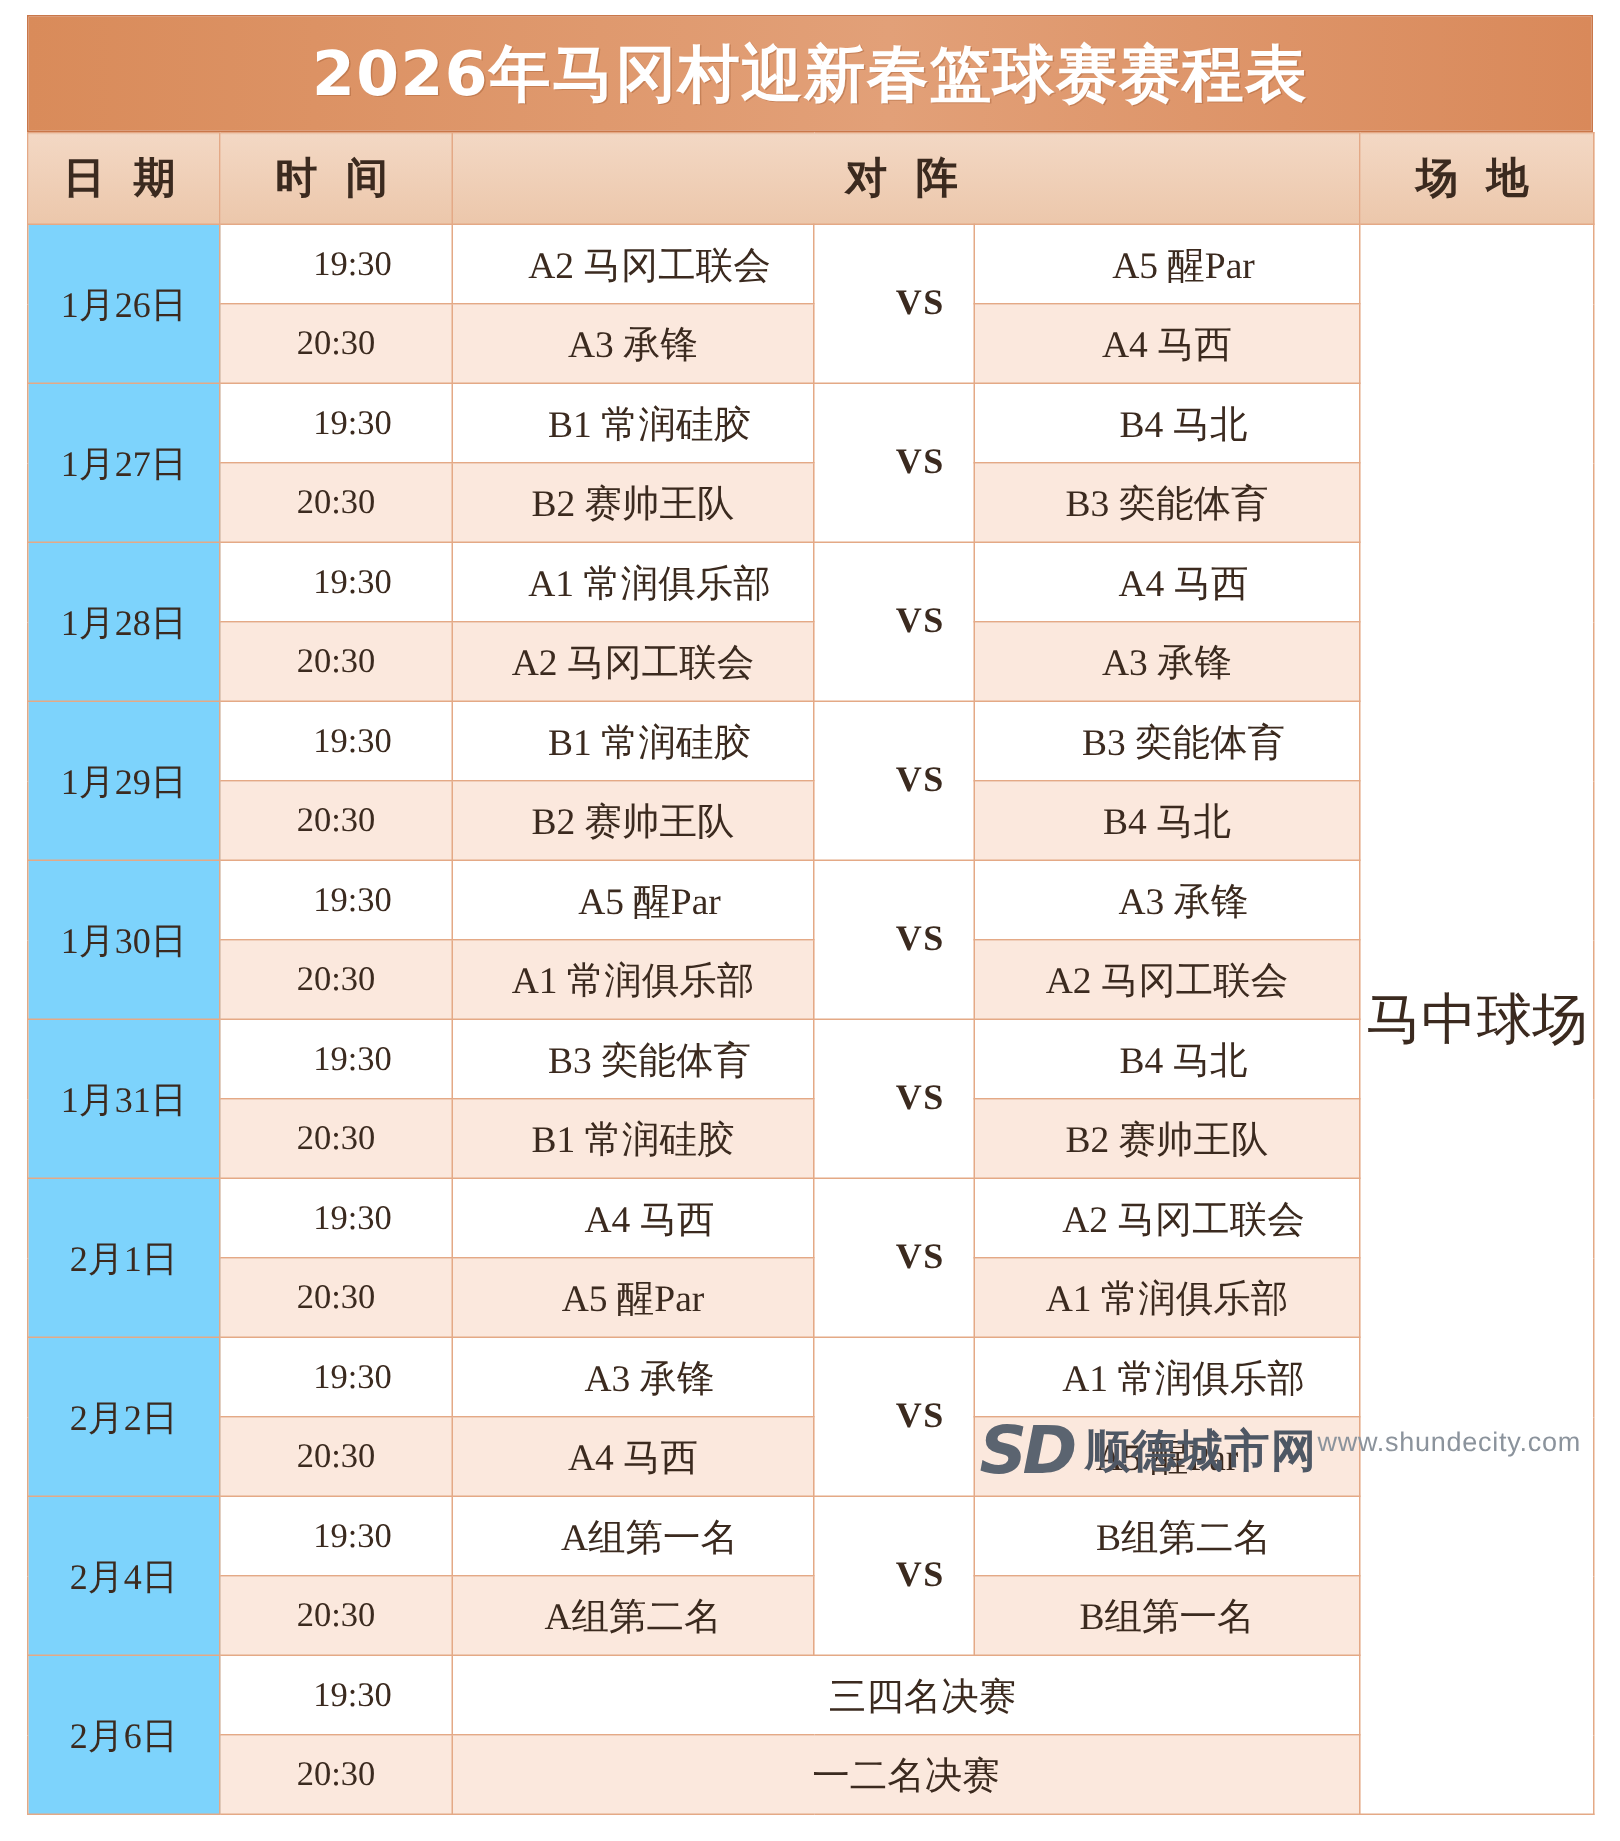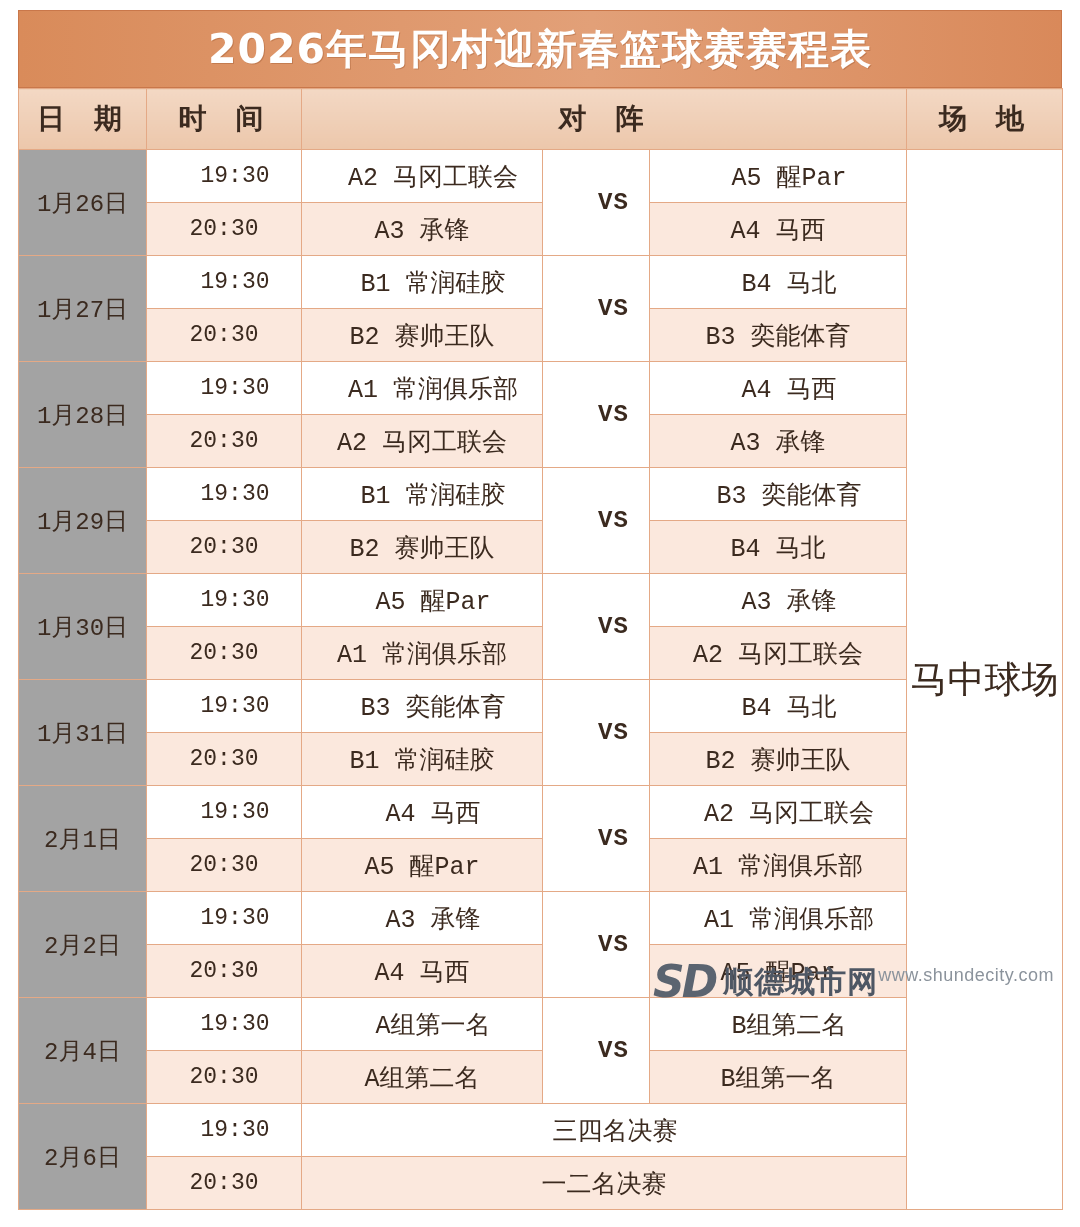--- a/index.html
+++ b/index.html
@@ -37,21 +37,21 @@
     font-weight: bold;
     letter-spacing: 1px;
     font-family: "DejaVu Sans", "Liberation Sans", sans-serif;
     text-shadow: 1px 1px 0 rgba(150,80,40,0.35);
   }
   
   table.sched {
     width: 100%;
     border-collapse: collapse;
     table-layout: fixed;
-    font-family: Liberation Mono, monospace;
+    font-family: Liberation Serif, serif;
   }
   table.sched td, table.sched th {
     border: 1px solid #e4a986;
     text-align: center;
     vertical-align: middle;
     color: #3b2a1f;
   }
   thead th {
     background: linear-gradient(to bottom, #f3d8c4, #ecc7ab);
     height: 58px;
@@ -62,21 +62,21 @@
   }
   col.c-date  { width: 128px; }
   col.c-time  { width: 155px; }
   col.c-teamA { width: 241px; }
   col.c-vs    { width: 107px; }
   col.c-teamB { width: 257px; }
   col.c-venue { width: 156px; }
 
   td.date {
     font-size: 24px;
-    background: #a3a3a3;
+    background: #7dd3fc;
     color: #3b2a1f;
   }
   td.time {
     font-size: 23px;
     height: 50px;
   }
   td.team {
     font-size: 25px;
   }
   td.vs {
@@ -97,21 +97,21 @@
   tr.row-odd td.team,
   tr.row-odd td.final { background: #ffffff; padding-left: 23px; }
   tr.row-even td.time,
   tr.row-even td.team,
   tr.row-even td.final { background: #fbe8dd; }
 
   
   .watermark {
     position: absolute;
     right: 26px;
-    bottom: 18px;
+    bottom: 32px;
     display: flex;
     align-items: center;
     gap: 8px;
     pointer-events: none;
   }
   .wm-mark {
     font-family: "DejaVu Sans", sans-serif;
     font-size: 44px;
     font-weight: bold;
     font-style: italic;

